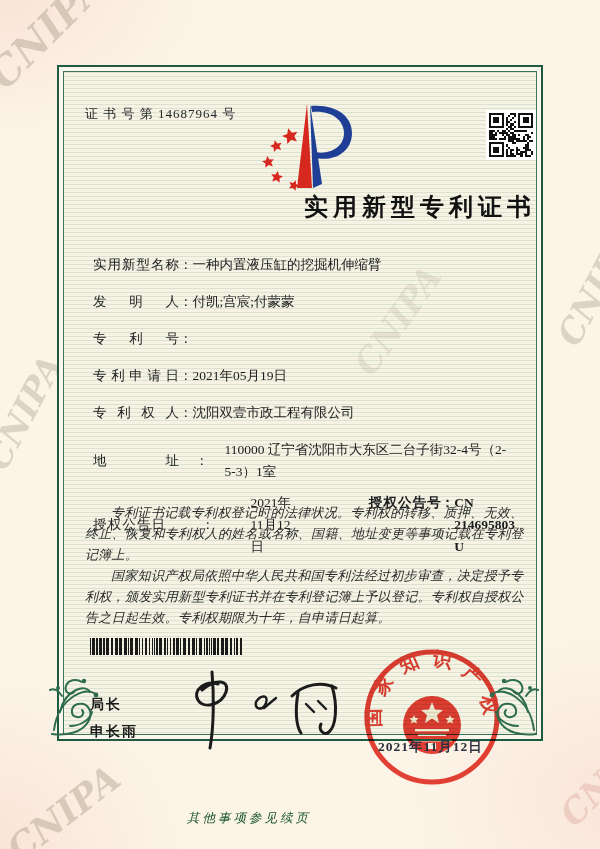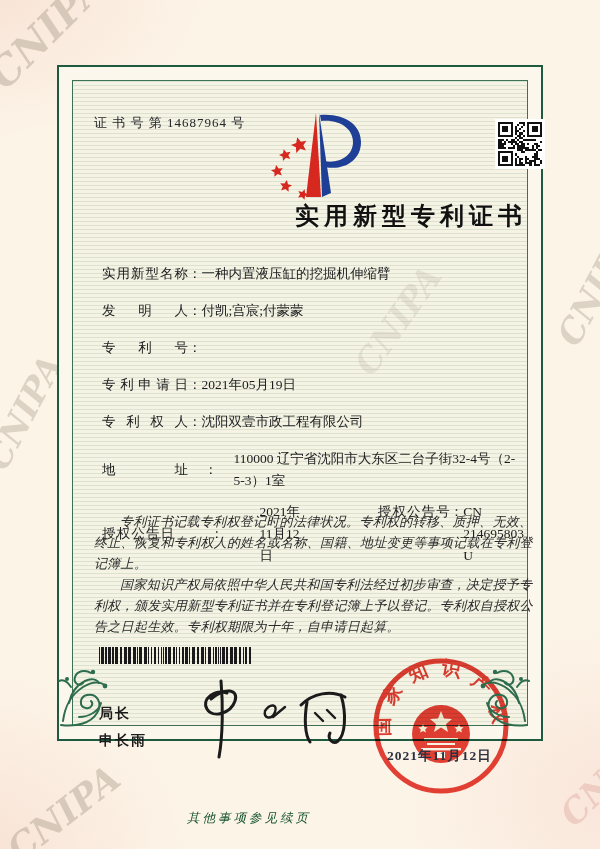--- a/index.html
+++ b/index.html
@@ -18,21 +18,21 @@
   }
   .wm1{top:6px;left:-26px;font-size:40px;transform:rotate(-45deg);}
   .wm2{top:268px;left:534px;font-size:34px;transform:rotate(-62deg);color:rgba(170,158,140,.38);}
   .wm3{top:392px;left:-38px;font-size:34px;transform:rotate(-62deg);color:rgba(170,158,140,.38);}
   .wm4{top:792px;left:-2px;font-size:36px;transform:rotate(-38deg);}
   .wm5{top:756px;left:548px;font-size:34px;transform:rotate(-45deg);color:rgba(225,178,168,.5);}
   .wm6{top:300px;left:336px;font-size:34px;transform:rotate(-55deg);color:rgba(175,165,150,.22);z-index:3;}
 
   .frame{
     position:absolute;left:57px;top:65px;width:486px;height:676px;z-index:2;
-    border:2px solid #1d5a40;background:#fbf7ec;box-sizing:border-box;padding:13px;
+    border:2px solid #1d5a40;background:#fbf7ec;box-sizing:border-box;padding:4px;
   }
   .frame-inner{
     position:relative;width:100%;height:100%;box-sizing:border-box;
     border:1px solid #3d7156;
     background:
       repeating-linear-gradient(180deg, rgba(146,182,156,.28) 0px, rgba(146,182,156,.28) 1px, rgba(0,0,0,0) 1px, rgba(0,0,0,0) 4px),
       #f6f3e4;
   }
   .corner-orn{position:absolute;z-index:4;pointer-events:none;}
   .orn-br{right:-8px;bottom:-6px;}
@@ -49,21 +49,21 @@
   .title{
     position:absolute;left:0;top:119px;width:100%;text-align:right;
     font-size:24px;font-weight:bold;letter-spacing:5px;color:#111;
   }
   .fields{position:absolute;left:21px;top:182px;width:430px;font-size:13.5px;color:#1d1d1f;}
   .frow{display:flex;align-items:center;margin-bottom:15px;line-height:22px;margin-left:8px;}
   .flabel{display:inline-block;width:86px;text-align:justify;text-align-last:justify;flex:none;}
   .fcolon{flex:none;}
   .fvalue{display:inline-block;max-width:320px;}
   .frow-split{display:flex;gap:36px;}
-  .frow-split .half2{margin-left:38px;display:flex;}
+  .frow-split .half2{margin-left:38px;display:flex;font-weight:bold;}
   .frow-split .flabel{width:72px;}
 
   .paras{
     position:absolute;left:21px;top:430px;width:442px;
     font-size:13px;line-height:21px;font-style:italic;color:#2a2a2a;
     font-family:"DejaVu Serif","Liberation Serif",serif;
   }
   .paras p{margin:0;text-indent:2em;letter-spacing:.3px;}
 
   .barcode{position:absolute;left:26px;top:566px;}

